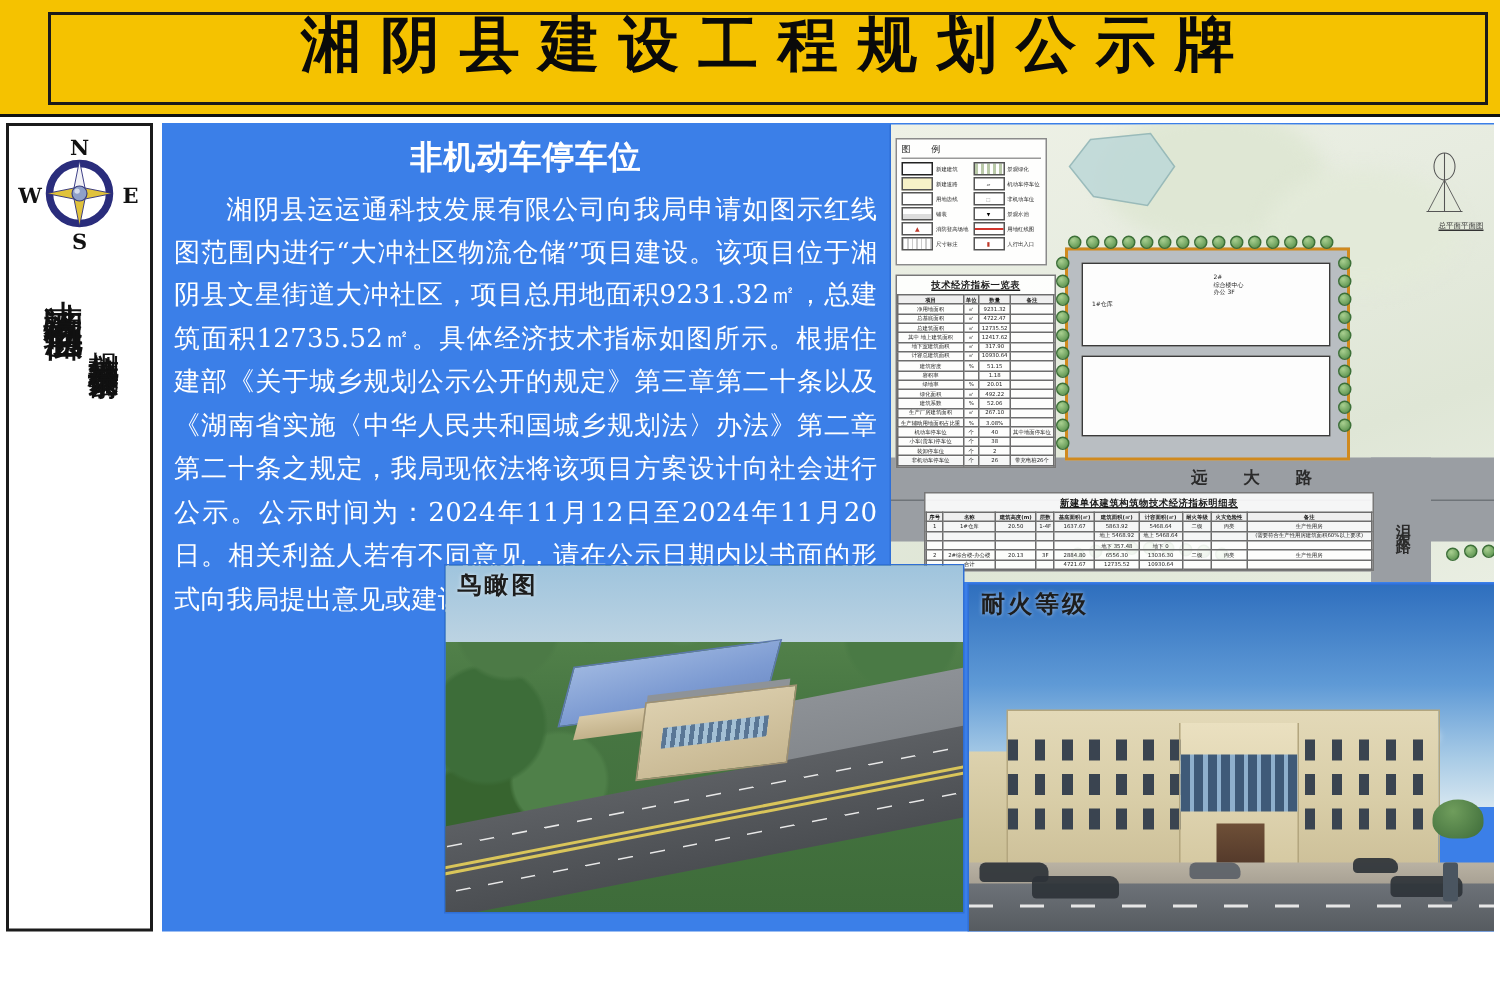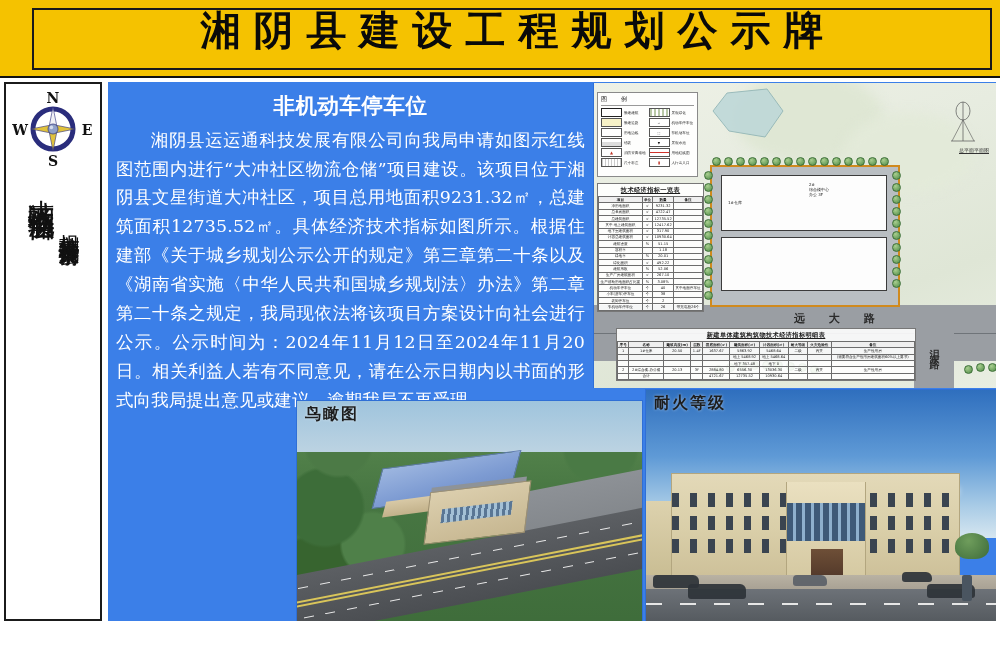--- a/index.html
+++ b/index.html
@@ -174,21 +174,21 @@
   .north-mark{position:absolute;right:14px;top:18px;width:40px;height:46px;}
   .north-label{
     position:absolute;right:8px;top:64px;font-size:5px;color:#333;
     text-decoration:underline;font-family:"DejaVu Sans",sans-serif;
   }
 
   
   .photo{
     position:absolute;overflow:hidden;border:1px solid #2f6fd6;
   }
-  .photo-aerial{left:188px;top:318px;width:345px;height:231px;}
+  .photo-aerial{left:188px;top:294px;width:345px;height:231px;}
   .photo-street{left:537px;top:307px;width:351px;height:231px;}
   .photo-label{
     position:absolute;left:8px;top:3px;z-index:9;
     font-family:"DejaVu Serif","Liberation Serif",serif;
     font-size:16px;font-weight:bold;color:#1d1d1d;letter-spacing:2px;
     text-shadow:0 0 3px rgba(255,255,255,.55);
   }
   .ph{position:absolute;}
 
   

